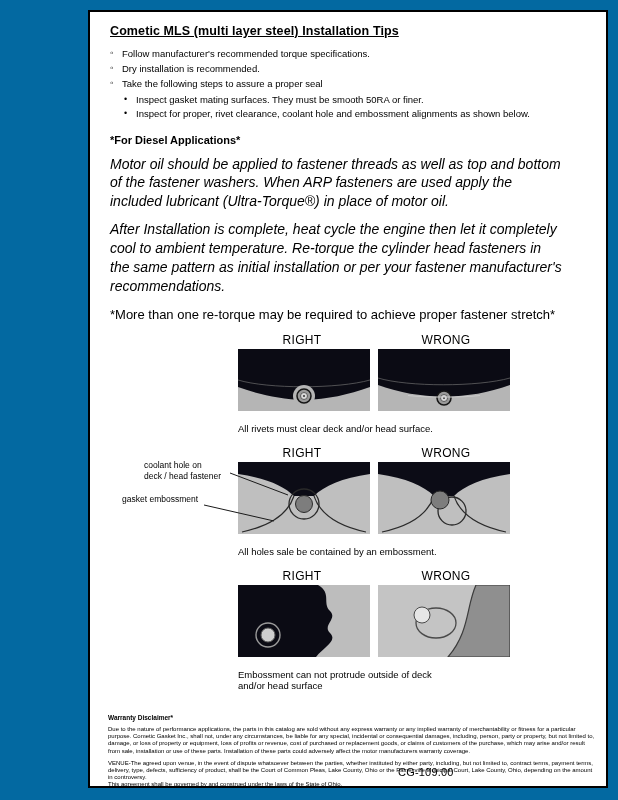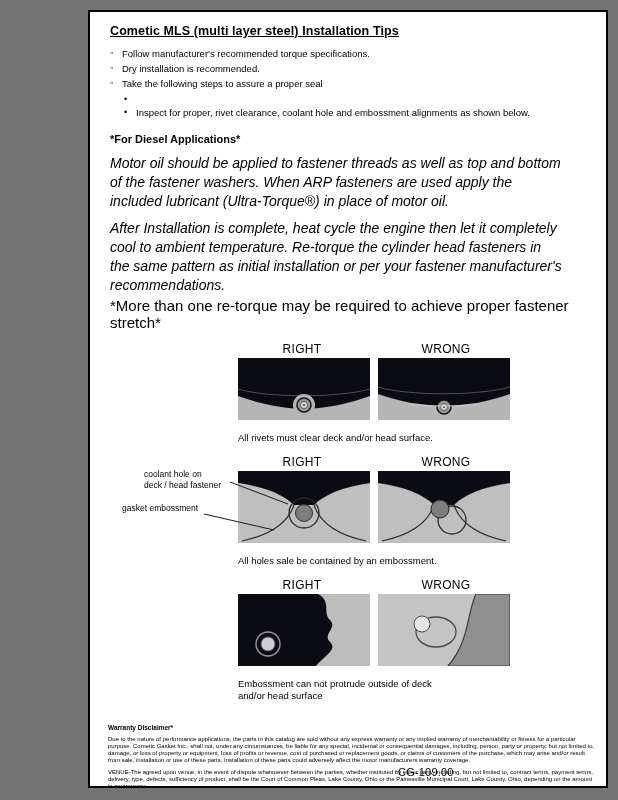--- a/index.html
+++ b/index.html
@@ -3,39 +3,39 @@
 <meta charset="utf-8">
 <style>
   * { margin:0; padding:0; box-sizing:border-box; }
   html,body { background:#ffffff; }
   body {
     width:618px; height:800px;
     font-family:"Liberation Sans", sans-serif;
     color:#000;
     position:relative;
   }
-  .page { position:relative; width:618px; height:800px; background:#737373; }
+  .page { position:relative; width:618px; height:800px; background:#0369a1; }
   .frame {
     position:absolute; left:88px; top:10px; width:520px; height:778px;
     border:2px solid #000; background:#fff;
     padding:10px 14px 8px 18px;
     overflow:hidden;
   }
   .title {
     font-size:12.5px; font-weight:bold; text-decoration:underline;
     margin:2px 0 9px 2px; letter-spacing:0.1px;
   }
   ul.bullets { list-style:none; }
   .b { display:flex; gap:5px; margin:0 0 1px 2px; font-size:9.5px; line-height:1.42; }
   .sb { display:flex; gap:5px; margin:0 0 1px 16px; font-size:9.5px; line-height:1.42; }
   .m  { font-size:10px; position:relative; top:-1px; width:7px; flex:none; }
   .m2 { font-size:9px; width:7px; flex:none; }
   .diesel-h { font-size:11px; font-weight:bold; margin:13px 0 0 2px; }
   .body-p { font-size:14px; line-height:1.35; width:452px; margin:9px 0 0 2px;font-style:italic; }
-  .note { font-size:15px; margin:2px 0 0 2px; }
+  .note { font-size:13px; margin:11px 0 0 2px; }
   .diag-row { margin-top:11px; position:relative; }
   .diag-inner { margin-left:130px; width:272px; }
   .hdr-row { display:flex; gap:16px; }
   .hdr { width:132px; text-align:center; font-size:12px; letter-spacing:0.3px; }
   .img-row { display:flex; gap:8px; margin-top:2px; }
   svg.diag { display:block; flex:none; }
   .cap { font-size:9.5px; margin-top:12px; line-height:1.25; white-space:pre-line; }
   .label { position:absolute; font-size:8.5px; line-height:1.3; white-space:pre-line; }
   .lbl1 { left:36px; top:14px; }
   .lbl2 { left:14px; top:48px; }
@@ -61,20 +61,21 @@
       <li class="b">
         <span class="m">◦</span>
         <span>Dry installation is recommended.</span>
       </li>
       <li class="b">
         <span class="m">◦</span>
         <span>Take the following steps to assure a proper seal</span>
       </li>
       <li class="sb">
         <span class="m2">•</span>
+        <span>Inspect gasket mating surfaces.  They must be smooth 50RA or finer.</span>
       </li>
       <li class="sb">
         <span class="m2">•</span>
         <span>Inspect for proper, rivet clearance, coolant hole and embossment alignments as shown below.</span>
       </li>
     </ul>
 
     <h2 class="diesel-h">*For Diesel Applications*</h2>
     <p class="body-p">Motor oil should be applied to fastener threads as well as top and bottom of the fastener washers. When ARP fasteners are used apply the included lubricant (Ultra-Torque®) in place of motor oil.</p>
     <p class="body-p">After Installation is complete, heat cycle the engine then let it completely cool to ambient temperature. Re-torque the cylinder head fasteners in the same pattern as initial installation or per your fastener manufacturer's recommendations.</p>

